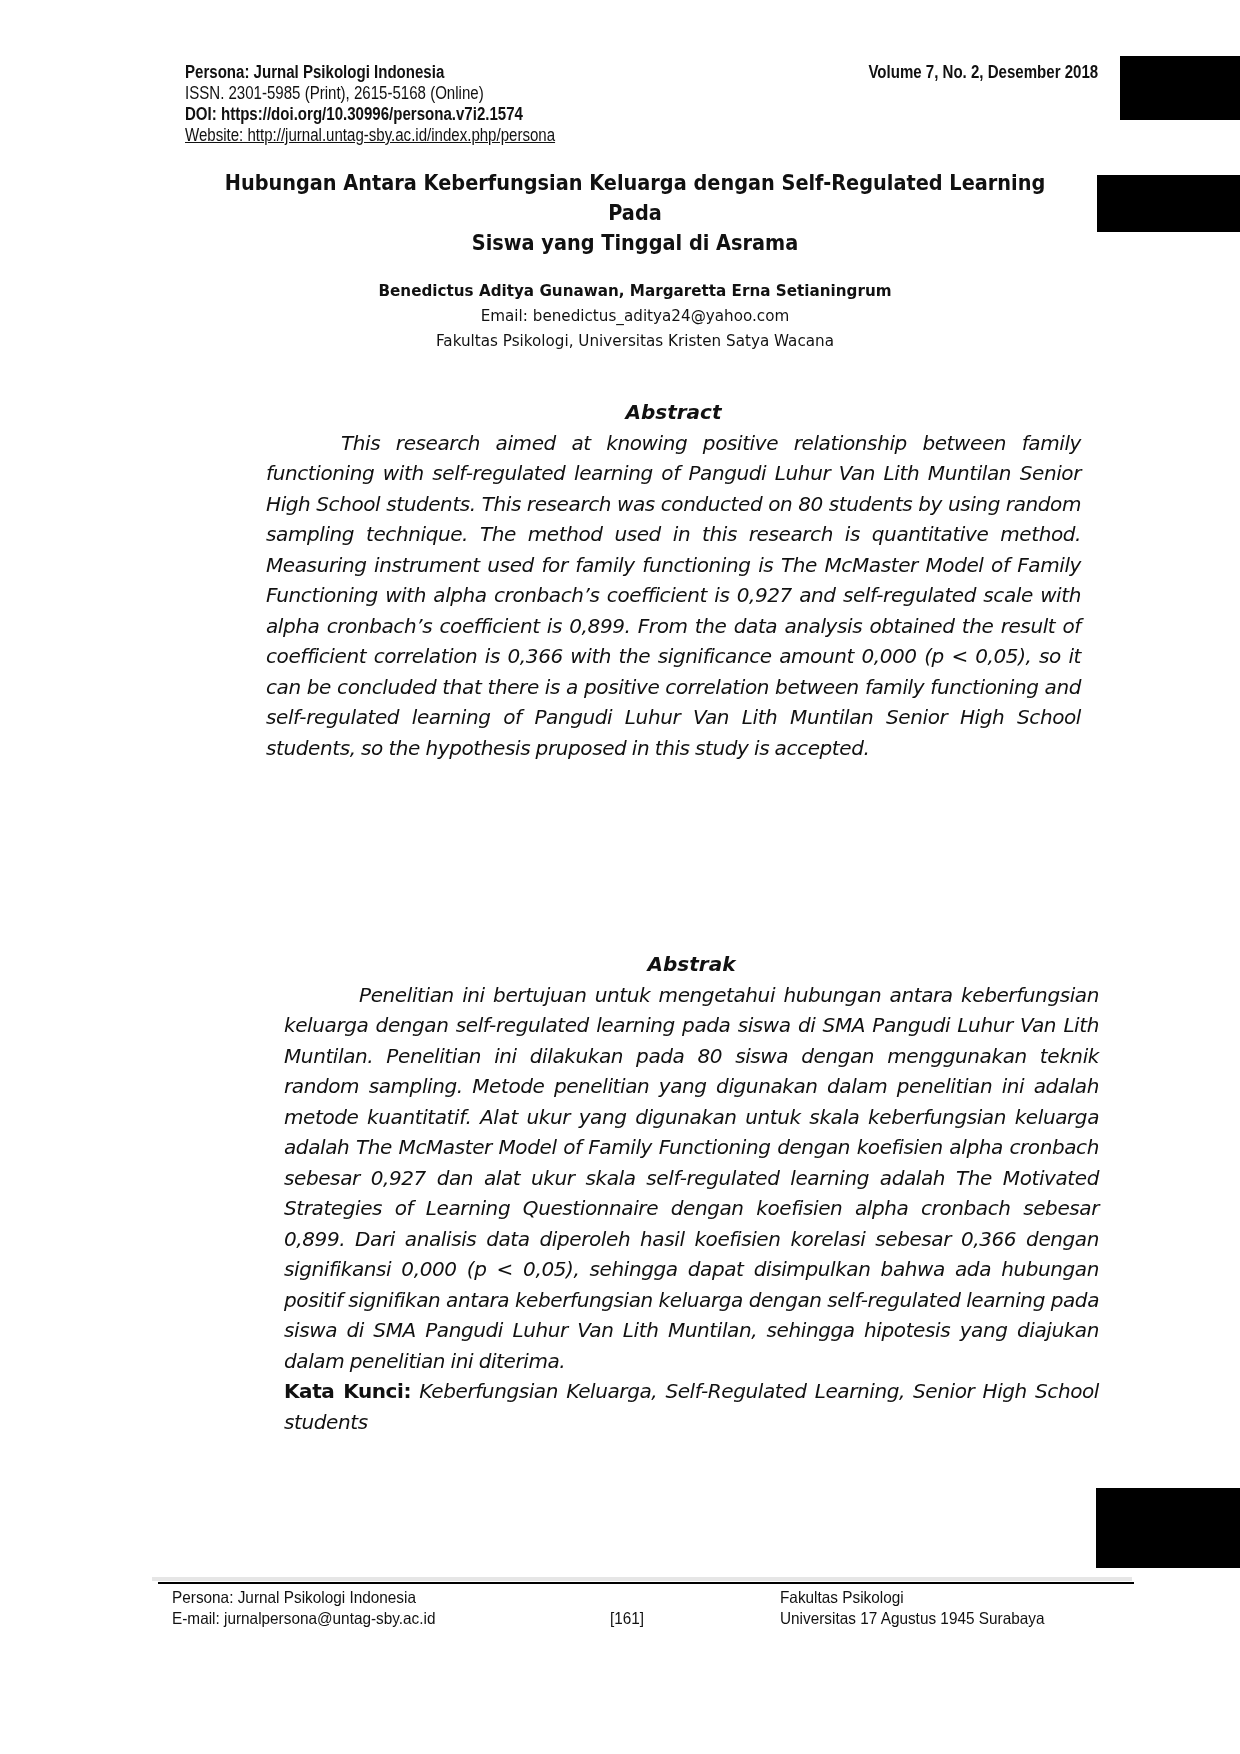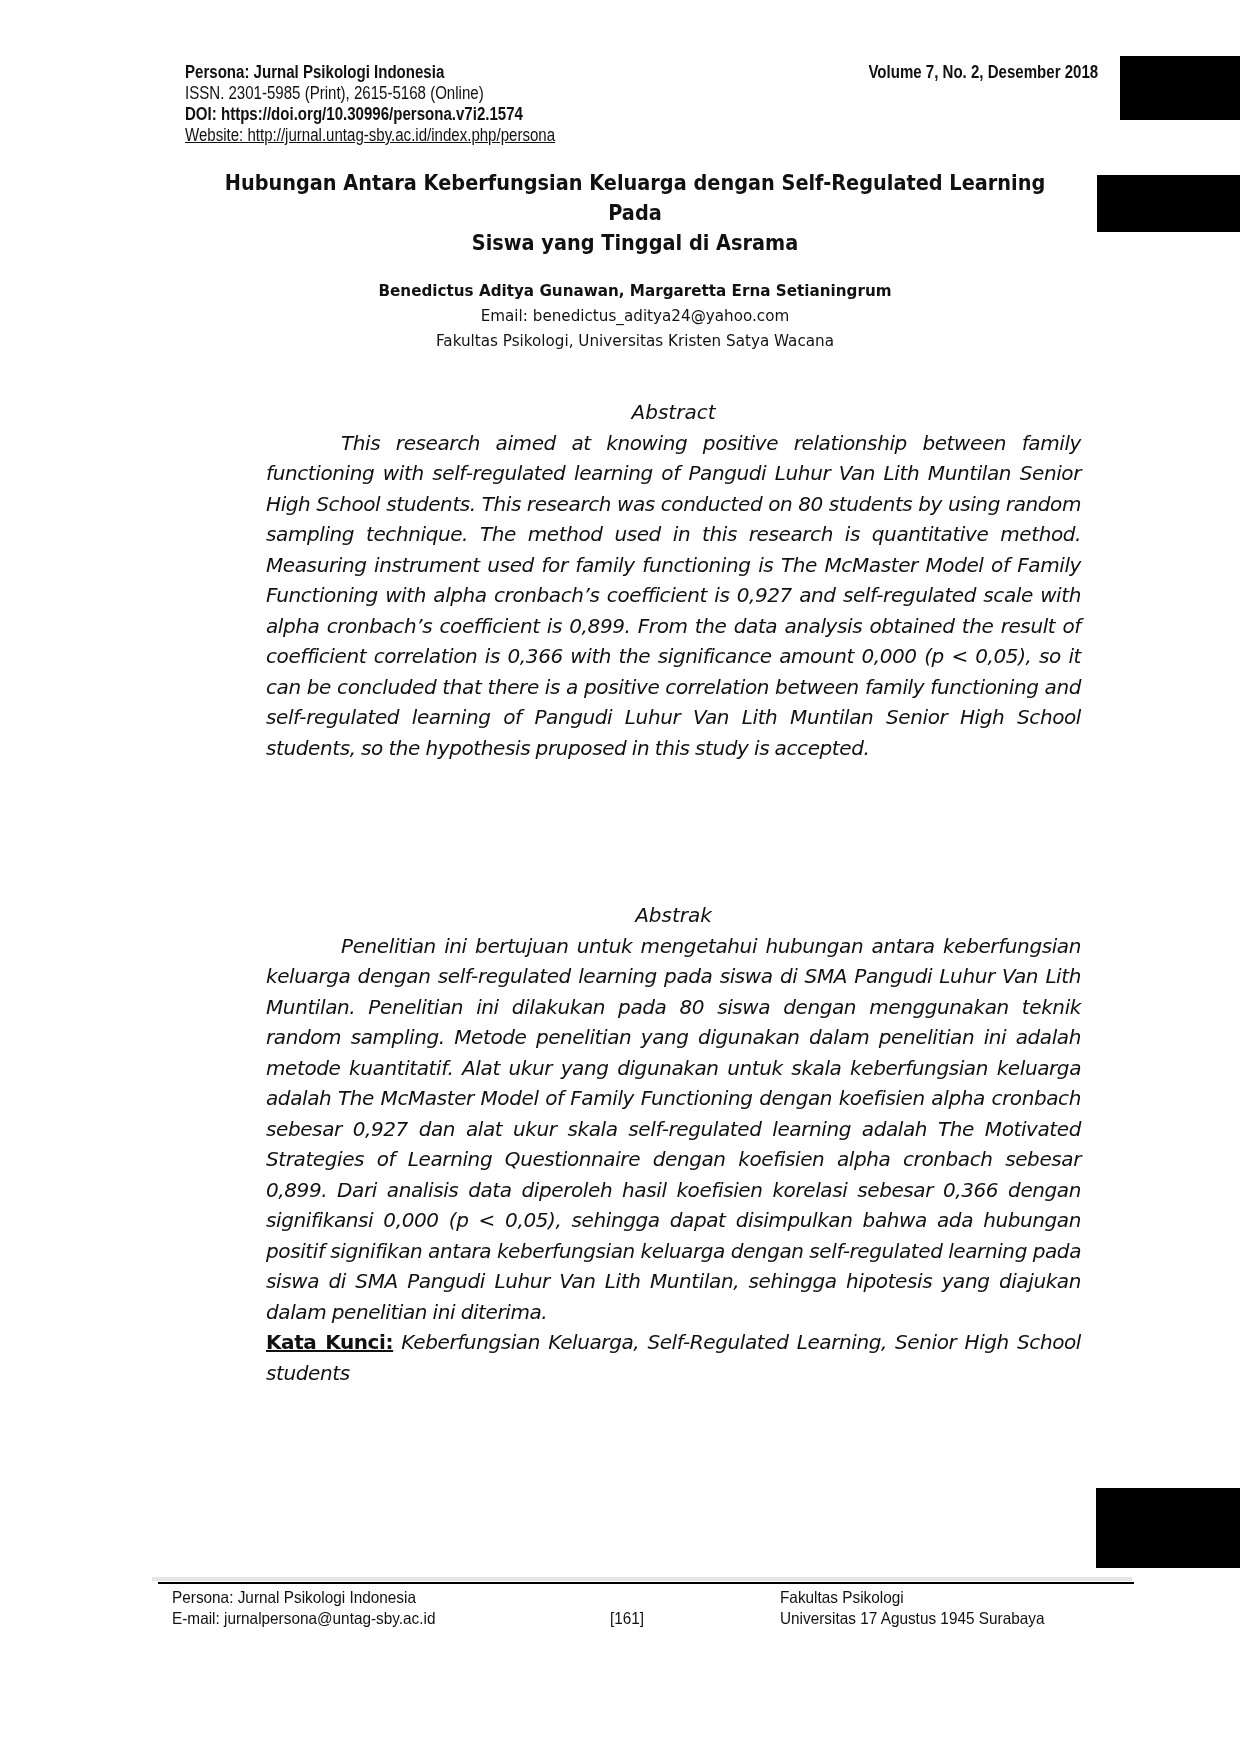--- a/index.html
+++ b/index.html
@@ -13,21 +13,21 @@
     .vol { position: absolute; right: 142px; top: 62px; font-size: 17.5px; font-weight: bold; transform: scaleX(0.86); transform-origin: right top; }
 
     .blk { position: absolute; background: #000; }
 
     .title { position: absolute; left: 180px; width: 910px; top: 168px; text-align: center; font-weight: bold; font-size: 21px; line-height: 30px; transform: scaleX(0.92); transform-origin: center top; }
     .authors { position: absolute; left: 180px; width: 910px; top: 278px; text-align: center; font-size: 16.5px; line-height: 25px; }
     .authors .names { font-weight: bold; transform: scaleX(0.92); }
     .authors div { transform: scaleX(0.92); }
 
     .abs { position: absolute; left: 266px; width: 815px; font-size: 20px; line-height: 30.5px; font-style: italic; text-align: justify; }
-    .abs .heading { text-align: center; font-weight: normal; font-style: italic; display:block; }
+    .abs .heading { text-align: center; font-weight: bold; font-style: italic; display:block; }
     .abs p { margin: 0; text-indent: 75px; letter-spacing: -0.4px; word-spacing: -0.5px; }
     .abs .kw { margin: 0; text-align: justify; letter-spacing: -0.4px; }
     .abs .kw b { font-weight: bold; }
     .abs-en { top: 397px; }
     .abs-id { top: 900px; }
     .abs-id .kw b { font-style: italic; }
 
     .footer-gray { position: absolute; left: 152px; top: 1577px; width: 980px; height: 4px; background: #e6e6e6; }
     .footer-rule { position: absolute; left: 158px; top: 1582px; width: 976px; height: 2px; background: #000; }
     .ftxt { position: absolute; font-size: 16.5px; line-height: 21px; transform: scaleX(0.93); transform-origin: left top; }
@@ -56,24 +56,24 @@
   <div class="names">Benedictus Aditya Gunawan, Margaretta Erna Setianingrum</div>
   <div>Email: benedictus_aditya24@yahoo.com</div>
   <div>Fakultas Psikologi, Universitas Kristen Satya Wacana</div>
 </div>
 
 <div class="abs abs-en body-font" style="top:397px;">
   <span class="heading">Abstract</span>
   <p>This research aimed at knowing positive relationship between family functioning with self-regulated learning of Pangudi Luhur Van Lith Muntilan Senior High School students. This research was conducted on 80 students by using random sampling technique. The method used in this research is quantitative method. Measuring instrument used for family functioning is The McMaster Model of Family Functioning with alpha cronbach’s coefficient is 0,927 and self-regulated scale with alpha cronbach’s coefficient is 0,899. From the data analysis obtained the result of coefficient correlation is 0,366 with the significance amount 0,000 (p &lt; 0,05), so it can be concluded that there is a positive correlation between family functioning and self-regulated learning of Pangudi Luhur Van Lith Muntilan Senior High School students, so the hypothesis pruposed in this study is accepted.</p>
 </div>
 
-<div class="abs abs-id body-font" style="top:900px;">
+<div class="abs abs-id body-font" style="top:949px;margin-left:18px;">
   <span class="heading">Abstrak</span>
   <p>Penelitian ini bertujuan untuk mengetahui hubungan antara keberfungsian keluarga dengan self-regulated learning pada siswa di SMA Pangudi Luhur Van Lith Muntilan. Penelitian ini dilakukan pada 80 siswa dengan menggunakan teknik random sampling. Metode penelitian yang digunakan dalam penelitian ini adalah metode kuantitatif. Alat ukur yang digunakan untuk skala keberfungsian keluarga adalah The McMaster Model of Family Functioning dengan koefisien alpha cronbach sebesar 0,927 dan alat ukur skala self-regulated learning adalah The Motivated Strategies of Learning Questionnaire dengan koefisien alpha cronbach sebesar 0,899. Dari analisis data diperoleh hasil koefisien korelasi sebesar 0,366 dengan signifikansi 0,000 (p &lt; 0,05), sehingga dapat disimpulkan bahwa ada hubungan positif signifikan antara keberfungsian keluarga dengan self-regulated learning pada siswa di SMA Pangudi Luhur Van Lith Muntilan, sehingga hipotesis yang diajukan dalam penelitian ini diterima.</p>
-  <div class="kw"><b style="font-style:normal;text-decoration:underline;">Kata Kunci:</b><span> Keberfungsian Keluarga, Self-Regulated Learning, Senior High School students</span></div>
+  <div class="kw"><b style="font-style:normal;">Kata Kunci:</b><span> Keberfungsian Keluarga, Self-Regulated Learning, Senior High School students</span></div>
 </div>
 
 <div class="footer-gray"></div>
 <div class="footer-rule"></div>
 <div class="ftxt sans-narrow" style="left:172px; top:1587px;">Persona: Jurnal Psikologi Indonesia</div>
 <div class="ftxt sans-narrow" style="left:172px; top:1608px;">E-mail: jurnalpersona@untag-sby.ac.id</div>
 <div class="ftxt sans-narrow" style="left:610px; top:1608px;">[161]</div>
 <div class="ftxt sans-narrow" style="left:780px; top:1587px;">Fakultas Psikologi</div>
 <div class="ftxt sans-narrow" style="left:780px; top:1608px;">Universitas 17 Agustus 1945 Surabaya</div>
 

